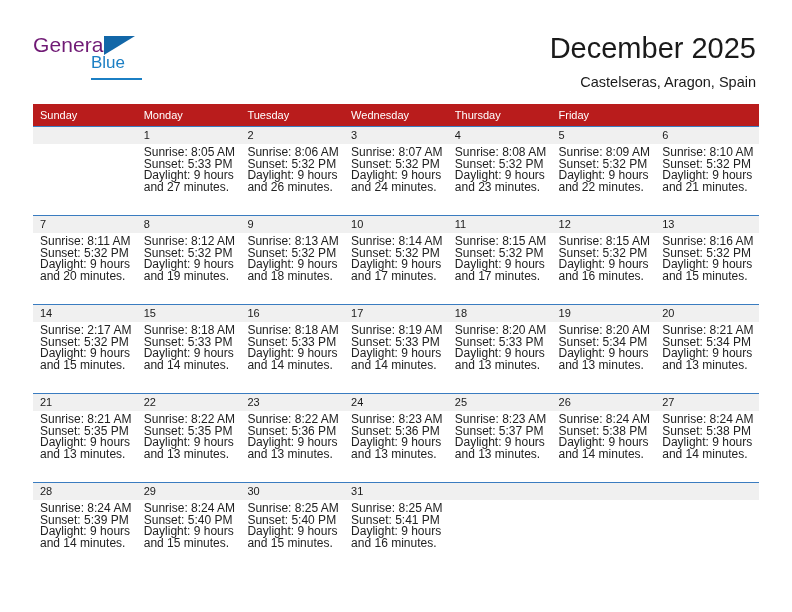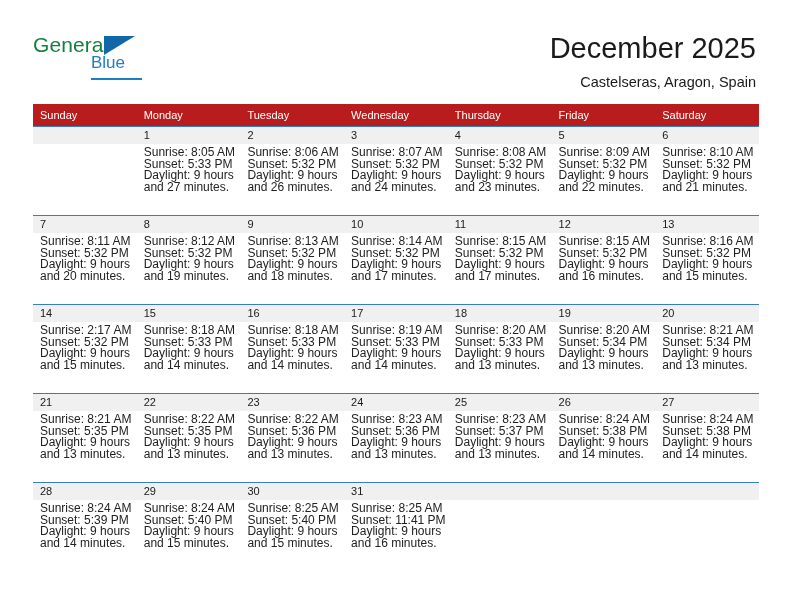--- a/index.html
+++ b/index.html
@@ -37,21 +37,21 @@
     top: 33px;
     width: 170px;
     height: 48px;
   }
   .brand-general {
     position: absolute;
     left: 0;
     top: 0;
     font-size: 21px;
     letter-spacing: 0.1px;
-    color: #15803d;
+    color: #701a75;
     font-family: "Liberation Sans", sans-serif;
   }
   .brand-blue {
     position: absolute;
     left: 58px;
     top: 20px;
     font-size: 17px;
     color: #1b7fc4;
     font-family: "Liberation Sans", sans-serif;
   }
@@ -183,21 +183,20 @@
 
   <div class="calendar">
 
     <div class="weekdays">
       <div class="weekday">Sunday</div>
       <div class="weekday">Monday</div>
       <div class="weekday">Tuesday</div>
       <div class="weekday">Wednesday</div>
       <div class="weekday">Thursday</div>
       <div class="weekday">Friday</div>
-      <div class="weekday">Saturday</div>
     </div>
 
     <div class="week">
       <div class="day empty">
         <div class="daynum-bar"></div>
         <div class="details">
           <div></div>
           <div></div>
           <div></div>
           <div></div>
@@ -482,21 +481,21 @@
           <div>Sunrise: 8:25 AM</div>
           <div>Sunset: 5:40 PM</div>
           <div>Daylight: 9 hours</div>
           <div>and 15 minutes.</div>
         </div>
       </div>
       <div class="day">
         <div class="daynum-bar">31</div>
         <div class="details">
           <div>Sunrise: 8:25 AM</div>
-          <div>Sunset: 11:41 PM</div>
+          <div>Sunset: 5:41 PM</div>
           <div>Daylight: 9 hours</div>
           <div>and 16 minutes.</div>
         </div>
       </div>
       <div class="day empty">
         <div class="daynum-bar"></div>
         <div class="details">
           <div></div>
           <div></div>
           <div></div>

